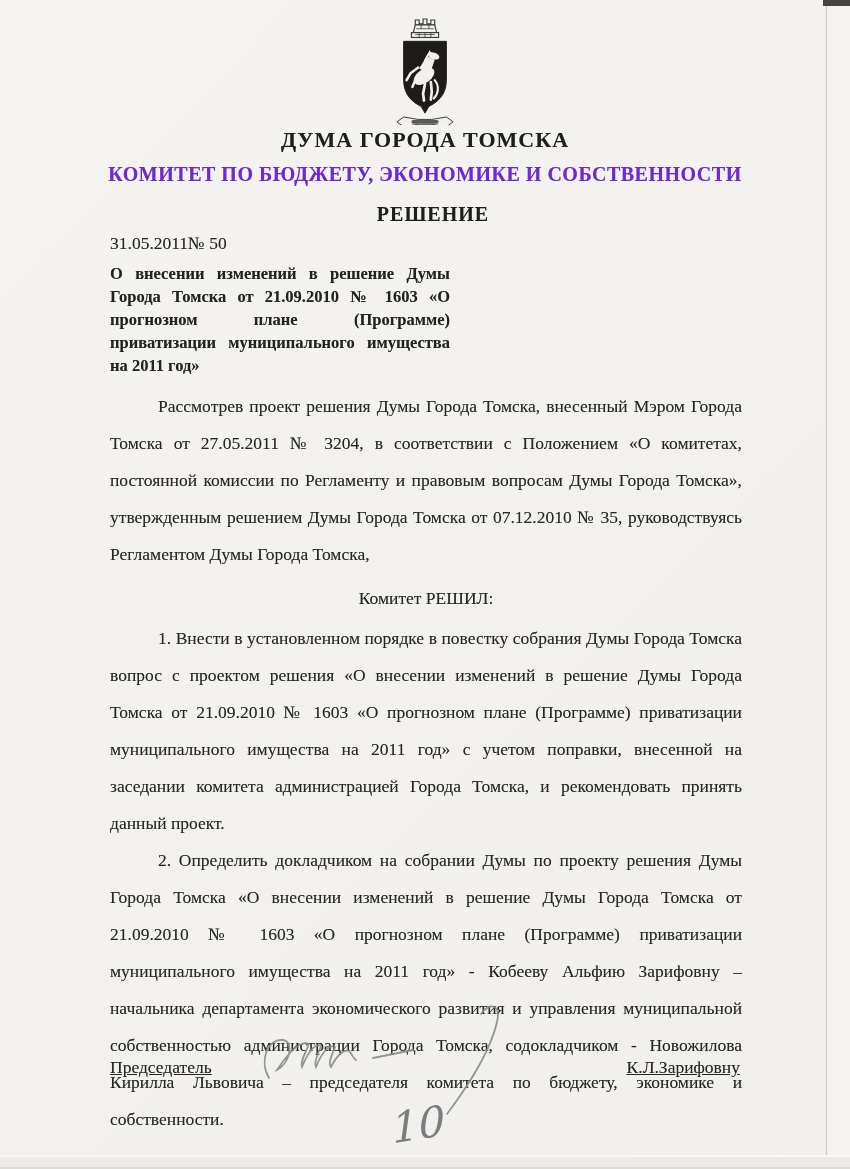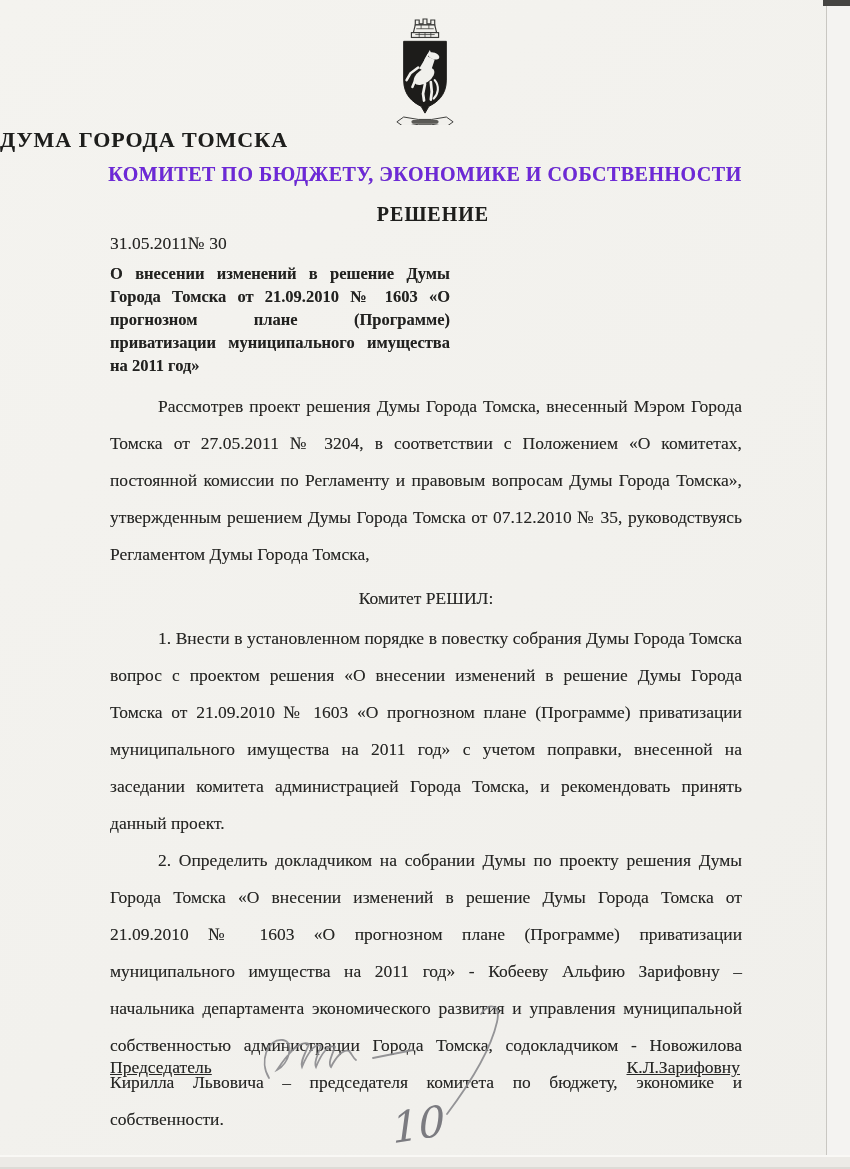--- a/index.html
+++ b/index.html
@@ -14,21 +14,21 @@
     background:#f4f3f1;border-left:1px solid #c9c7c2;}
   .scan-corner-dark{position:absolute;top:0;right:0;width:27px;height:6px;background:#454442;}
   .scan-bottom{position:absolute;left:0;right:0;bottom:0;height:12px;
     background:#eceae6;border-top:2px solid #f9f8f5;}
   .scan-bottom-line{position:absolute;left:0;right:0;bottom:0;height:2px;background:#dddbd6;}
 
   
   .emblem{position:absolute;top:12px;left:50%;transform:translateX(-50%);}
 
   
-  .h-org{position:absolute;top:127px;left:0;width:850px;text-align:left;
+  .h-org{position:absolute;top:127px;left:0;width:850px;text-align:center;
     font-size:22px;font-weight:bold;letter-spacing:1px;color:#1e1e1c;}
   .h-committee{position:absolute;top:163px;left:0;width:850px;text-align:center;
     font-size:20px;font-weight:bold;letter-spacing:.5px;color:#6d28d9;}
   .h-doctype{position:absolute;top:203px;left:8px;width:850px;text-align:center;
     font-size:20px;font-weight:bold;letter-spacing:1px;color:#1e1e1c;}
 
   .date-row{position:absolute;top:233px;left:110px;width:630px;
     display:flex;font-size:17.5px;}
 
   .subject{position:absolute;top:262px;left:110px;width:340px;
@@ -93,21 +93,21 @@
     <rect x="36" y="111" width="28" height="4" rx="2" fill="#5b5a56"></rect>
   </g>
 </svg>
 
 <div class="h-org doc-text">ДУМА ГОРОДА ТОМСКА</div>
 <div class="h-committee doc-text">КОМИТЕТ ПО БЮДЖЕТУ, ЭКОНОМИКЕ И СОБСТВЕННОСТИ</div>
 <div class="h-doctype doc-text">РЕШЕНИЕ</div>
 
 <div class="date-row">
   <span class="doc-text">31.05.2011</span>
-  <span class="doc-text">№ 30</span>
+  <span class="doc-text">№ 50</span>
 </div>
 
 <div class="subject doc-text">О внесении изменений в решение Думы Города Томска от 21.09.2010 № 1603 «О прогнозном плане (Программе) приватизации муниципального имущества на 2011 год»</div>
 
 <div class="preamble doc-text">Рассмотрев проект решения Думы Города Томска, внесенный Мэром Города Томска от 27.05.2011 № 3204, в соответствии с Положением «О комитетах, постоянной комиссии по Регламенту и правовым вопросам Думы Города Томска», утвержденным решением Думы Города Томска от 07.12.2010 № 35, руководствуясь Регламентом Думы Города Томска,</div>
 
 <div class="resolved doc-text">Комитет РЕШИЛ:</div>
 
 <div class="items">
   <p class="doc-text">1. Внести в установленном порядке в повестку собрания Думы Города Томска вопрос с проектом решения «О внесении изменений в решение Думы Города Томска от 21.09.2010 № 1603 «О прогнозном плане (Программе) приватизации муниципального имущества на 2011 год» с учетом поправки, внесенной на заседании комитета администрацией Города Томска, и рекомендовать принять данный проект.</p>

